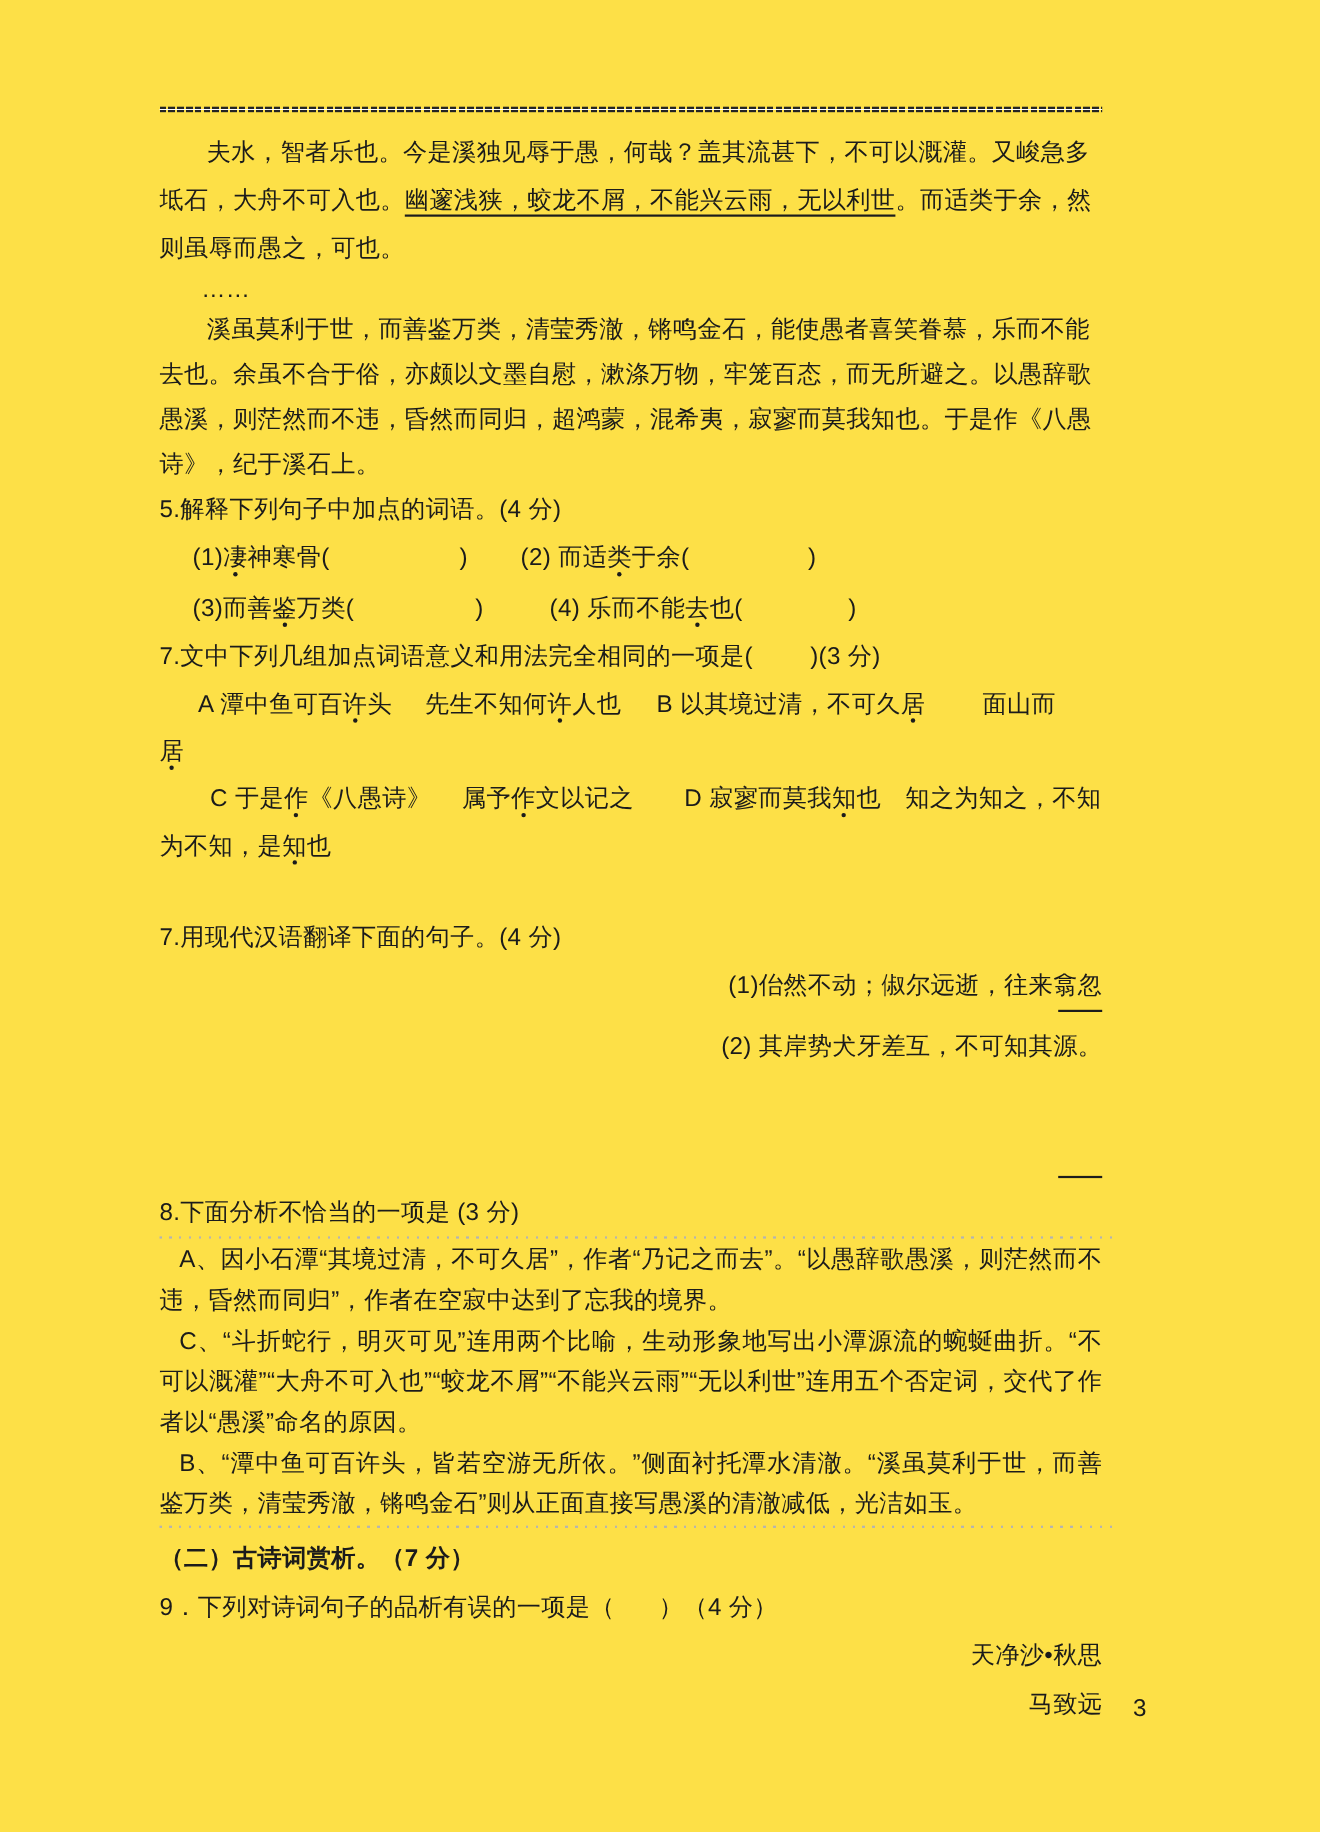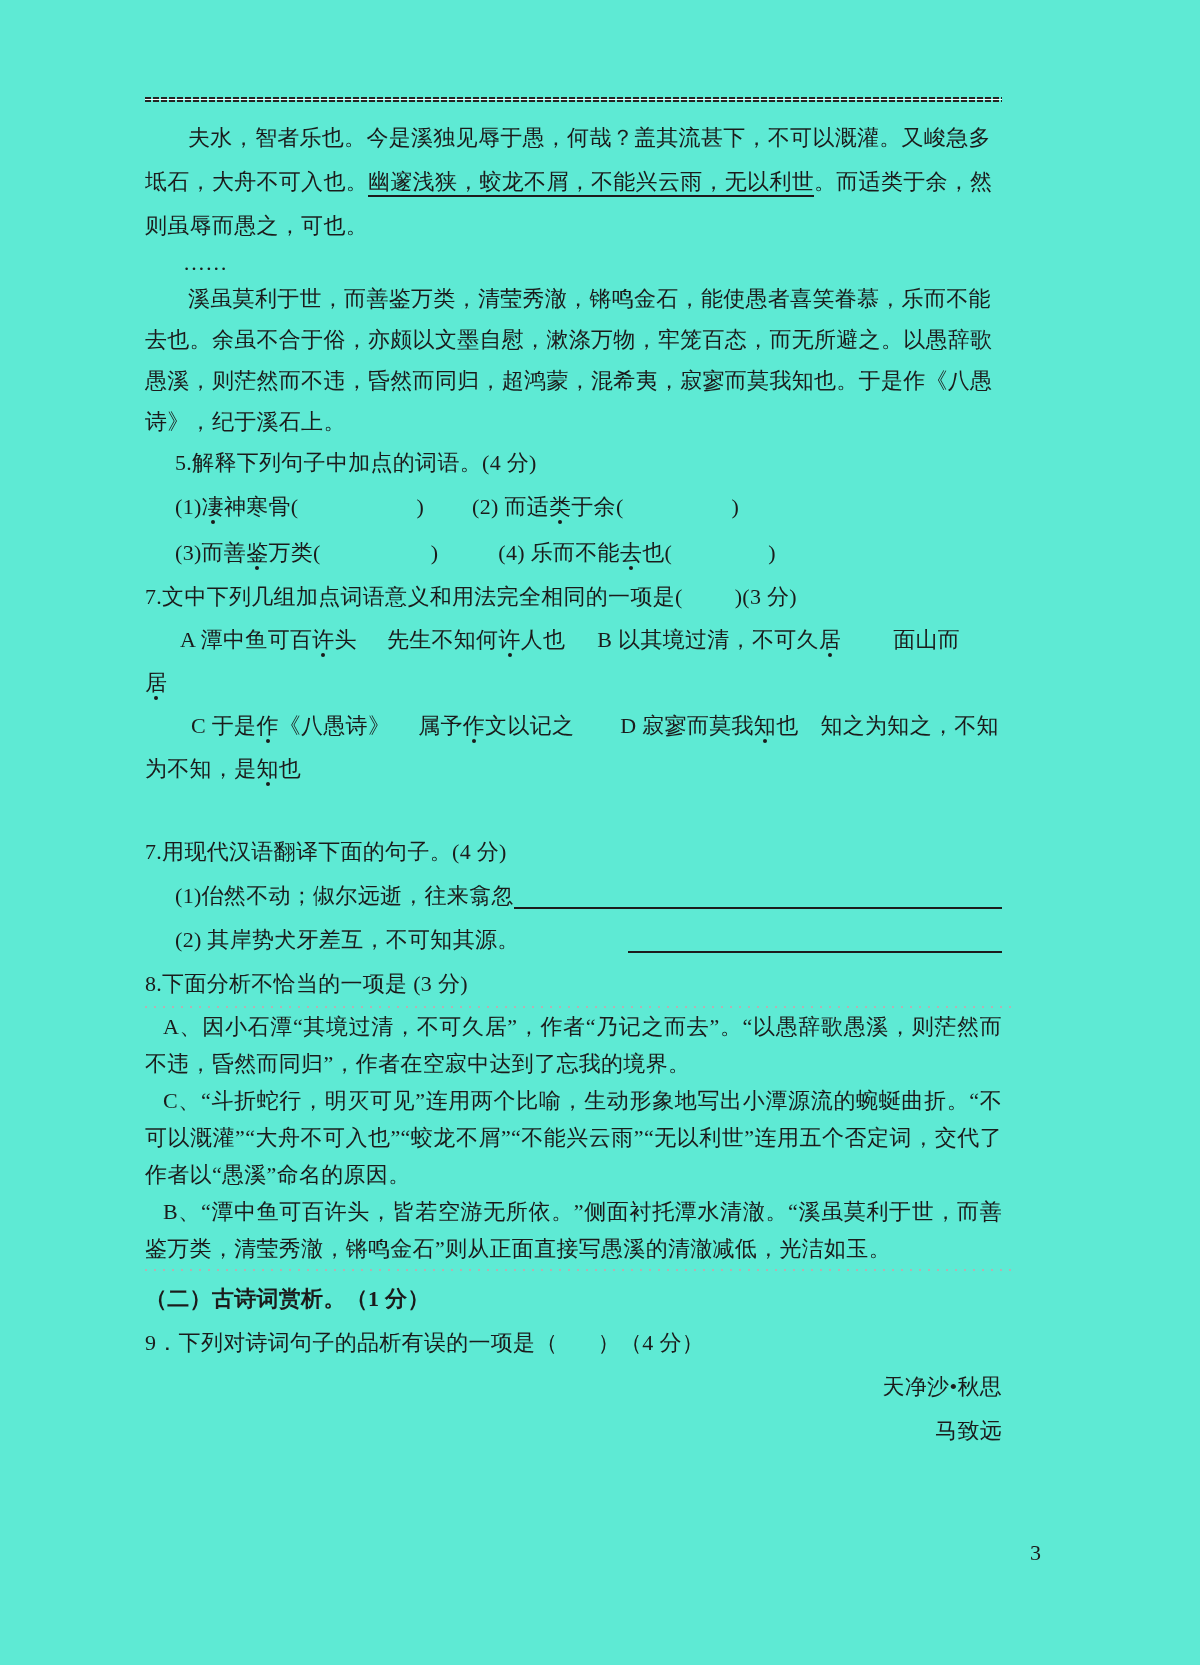--- a/index.html
+++ b/index.html
@@ -1,31 +1,31 @@
 <!DOCTYPE html>
 <html><head>
 <meta charset="utf-8">
 <style>
   html,body{margin:0;padding:0;background:#ffffff;}
   .page{
     position:relative;
     width:1200px;height:1665px;
-    background:#5eead4;
+    background:#fde047;
     box-sizing:border-box;
     padding:97px 198px 0 145px;
-    font-family:Liberation Serif, serif;
+    font-family:Liberation Sans, sans-serif;
     color:#1b1b1b;
     font-size:22px;
     letter-spacing:0.3px;
     overflow:hidden;
   }
   .tline{line-height:44px;}
   .opt{line-height:37px;text-align:justify;}
   .nowrap{white-space:nowrap;}
-  .flexline{display:flex;align-items:flex-end;}
+  .flexline{display:flex;align-items:flex-end;flex-direction:column;}
   .center{text-align:right;padding-left:55px;}
   .bold{font-weight:bold;}
   .divider-dash{
     height:5px;
     background-image:
       linear-gradient(0deg, rgba(0,0,0,0) 2px, #ffffff 2px, #ffffff 3px, rgba(0,0,0,0) 3px),
       repeating-linear-gradient(90deg,#242424 0 6px, rgba(0,0,0,0) 6px 8px);
   }
   .divider-dot{
     height:2px;margin-right:-14px;
@@ -44,21 +44,21 @@
 </style>
 </head>
 <body>
 
 <div class="page">
   <div>
       <div class="divider-dash"></div>
       <div class="tline" style="margin-top: 14px; line-height: 44px; text-indent: 43px;"><span class="">夫水，智者乐也。今是溪独见辱于愚，何哉？盖其流甚下，不可以溉灌。又峻急多坻石，大舟不可入也。</span><span class="u">幽邃浅狭，蛟龙不屑，不能兴云雨，无以利世</span><span class="">。而适类于余，然则虽辱而愚之，可也。</span></div>
       <div class="tline" style="line-height: 30px; padding-left: 38px;"><span class="">……</span></div>
       <div class="tline" style="line-height: 41px; text-indent: 43px;"><span class="">溪虽莫利于世，而善鉴万类，清莹秀澈，锵鸣金石，能使愚者喜笑眷慕，乐而不能去也。余虽不合于俗，亦颇以文墨自慰，漱涤万物，牢笼百态，而无所避之。以愚辞歌愚溪，则茫然而不违，昏然而同归，超鸿蒙，混希夷，寂寥而莫我知也。于是作《八愚诗》，纪于溪石上。</span></div>
-      <div class="tline" style="line-height: 42px; margin-left: 30px;"><span class="">5.解释下列句子中加点的词语。(4 分)</span></div>
+      <div class="tline" style="line-height: 42px;"><span class="">5.解释下列句子中加点的词语。(4 分)</span></div>
       <div class="tline nowrap" style="line-height: 46px; padding-left: 30px;"><span class="">(1)</span><span class="em-dot">凄</span><span class="">神寒骨(</span><span class="seg-gap" style="width: 118px;"></span><span class="">)</span><span class="seg-gap" style="width: 48px;"></span><span class="">(2) 而适</span><span class="em-dot">类</span><span class="">于余(</span><span class="seg-gap" style="width: 108px;"></span><span class="">)</span></div>
       <div class="tline nowrap" style="line-height: 46px; padding-left: 30px;"><span class="">(3)而善</span><span class="em-dot">鉴</span><span class="">万类(</span><span class="seg-gap" style="width: 110px;"></span><span class="">)</span><span class="seg-gap" style="width: 60px;"></span><span class="">(4) 乐而不能</span><span class="em-dot">去</span><span class="">也(</span><span class="seg-gap" style="width: 96px;"></span><span class="">)</span></div>
       <div class="tline" style="line-height: 42px;"><span class="">7.文中下列几组加点词语意义和用法完全相同的一项是(</span><span class="seg-gap" style="width: 52px;"></span><span class="">)(3 分)</span></div>
       <div class="tline nowrap" style="line-height: 43px; padding-left: 35px;"><span class="">A 潭中鱼可百</span><span class="em-dot">许</span><span class="">头</span><span class="seg-gap" style="width: 30px;"></span><span class="">先生不知何</span><span class="em-dot">许</span><span class="">人也</span><span class="seg-gap" style="width: 32px;"></span><span class="">B 以其境过清，不可久</span><span class="em-dot">居</span><span class="seg-gap" style="width: 52px;"></span><span class="">面山而</span></div>
       <div class="tline" style="line-height: 43px;"><span class="em-dot">居</span></div>
       <div class="tline nowrap" style="line-height: 43px; padding-left: 46px;"><span class="">C 于是</span><span class="em-dot">作</span><span class="">《八愚诗》</span><span class="seg-gap" style="width: 28px;"></span><span class="">属予</span><span class="em-dot">作</span><span class="">文以记之</span><span class="seg-gap" style="width: 46px;"></span><span class="">D 寂寥而莫我</span><span class="em-dot">知</span><span class="">也</span><span class="seg-gap" style="width: 22px;"></span><span class="">知之为知之，不知</span></div>
       <div class="tline" style="line-height: 43px;"><span class="">为不知，是</span><span class="em-dot">知</span><span class="">也</span></div>
       <div class="tline" style="margin-top: 40px; line-height: 44px;"><span class="">7.用现代汉语翻译下面的句子。(4 分)</span></div>
       <div class="tline flexline" style="line-height: 44px; padding-left: 30px;">
         <span class="">(1)佁然不动；俶尔远逝，往来翕忽</span>
@@ -68,19 +68,19 @@
         <span class="">(2) 其岸势犬牙差互，不可知其源。</span>
         <span class="seg-gap" style="width: 12px;"></span>
         <span class="seg-fill"></span>
       </div>
       <div class="tline" style="line-height: 44px;"><span class="">8.下面分析不恰当的一项是 (3 分)</span></div>
       <div class="divider-dot"></div>
       <div class="tline opt" style="text-indent: 18px;"><span class="">A、因小石潭“其境过清，不可久居”，作者“乃记之而去”。“以愚辞歌愚溪，则茫然而不违，昏然而同归”，作者在空寂中达到了忘我的境界。</span></div>
       <div class="tline opt" style="text-indent: 18px;"><span class="">C、“斗折蛇行，明灭可见”连用两个比喻，生动形象地写出小潭源流的蜿蜒曲折。“不可以溉灌”“大舟不可入也”“蛟龙不屑”“不能兴云雨”“无以利世”连用五个否定词，交代了作者以“愚溪”命名的原因。</span></div>
       <div class="tline opt" style="text-indent: 18px;"><span class="">B、“潭中鱼可百许头，皆若空游无所依。”侧面衬托潭水清澈。“溪虽莫利于世，而善鉴万类，清莹秀澈，锵鸣金石”则从正面直接写愚溪的清澈减低，光洁如玉。</span></div>
       <div class="divider-dot" style="margin-top: 2px;"></div>
-      <div class="tline bold" style="margin-top: 6px; line-height: 44px;"><span class="">（二）古诗词赏析。（1 分）</span></div>
+      <div class="tline bold" style="margin-top: 6px; line-height: 44px;"><span class="">（二）古诗词赏析。（7 分）</span></div>
       <div class="tline" style="line-height: 44px;"><span class="">9．下列对诗词句子的品析有误的一项是（</span><span class="seg-gap" style="width: 40px;"></span><span class="">）（4 分）</span></div>
       <div class="tline center" style="line-height: 44px;"><span class="">天净沙•秋思</span></div>
       <div class="tline center" style="line-height: 44px;"><span class="">马致远</span></div>
     </div>
   <div class="page-number">3</div>
 </div>
 
 </body></html>

